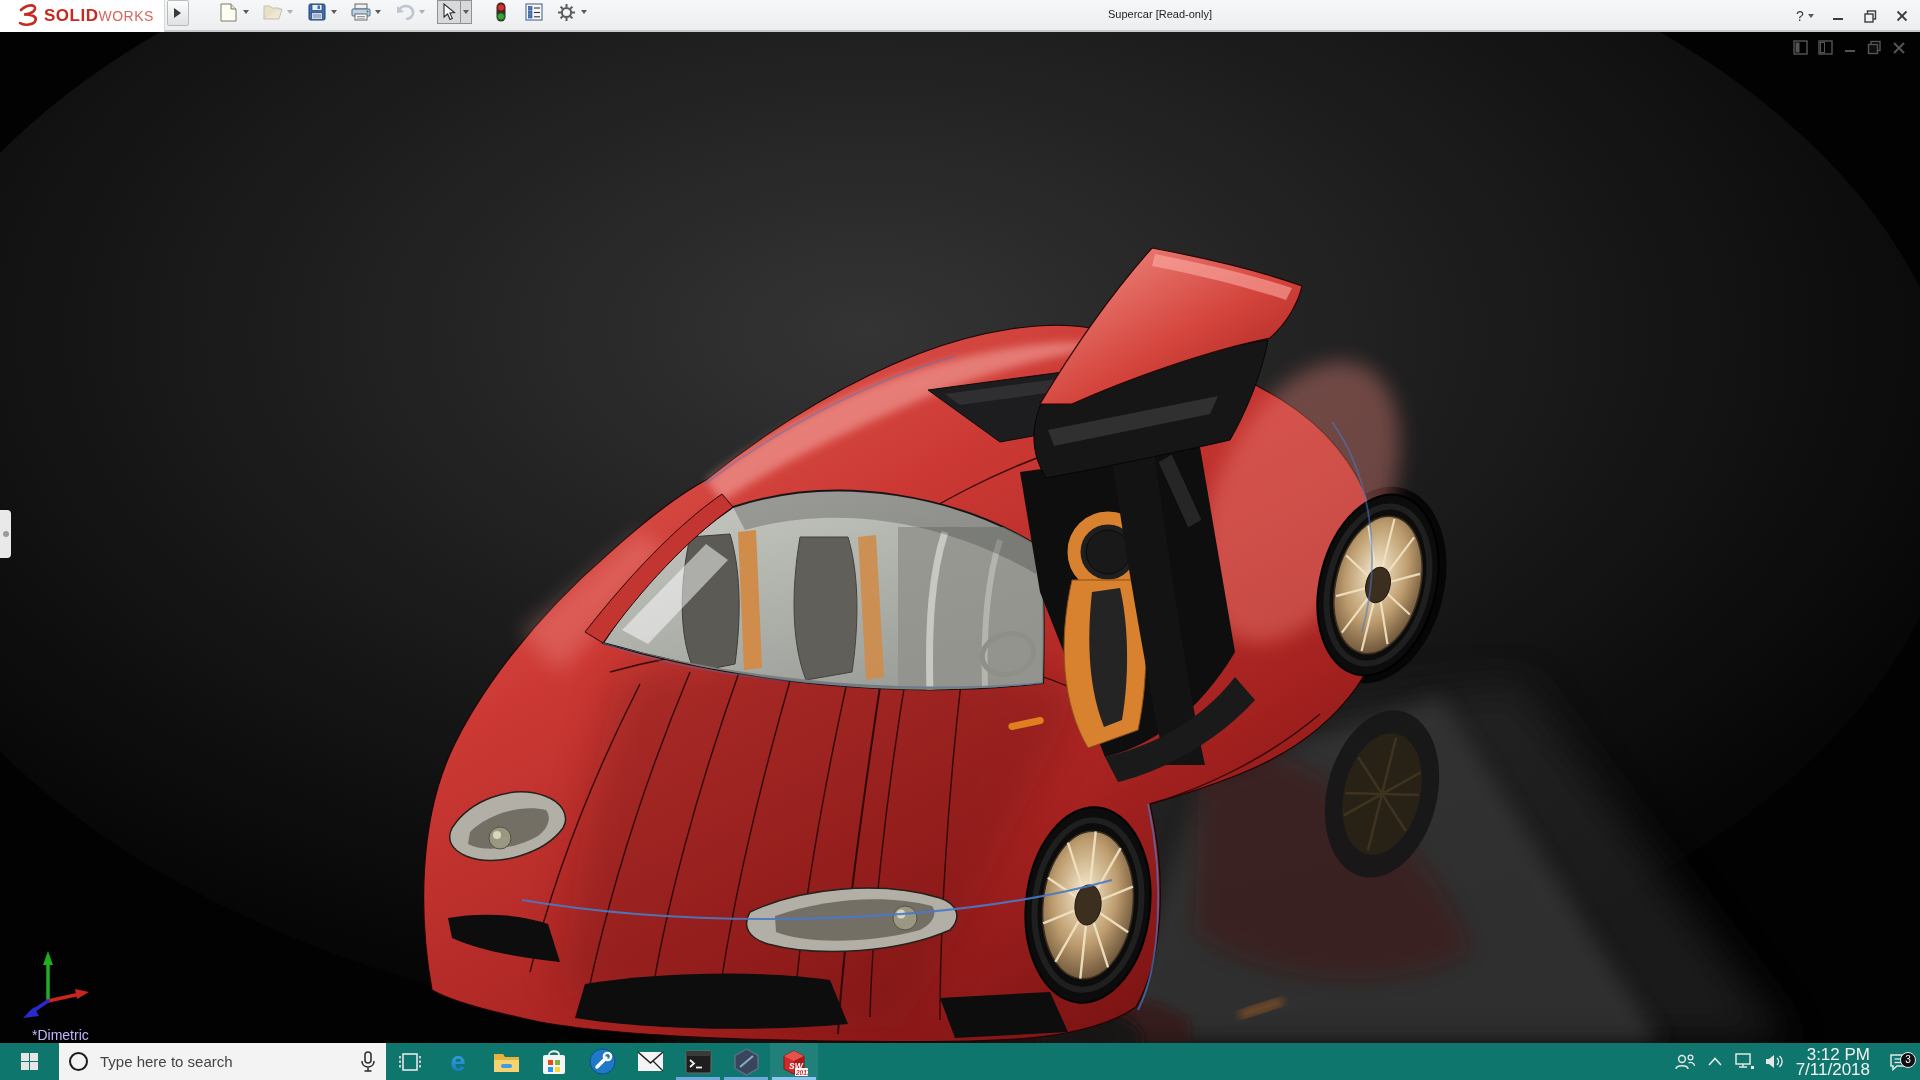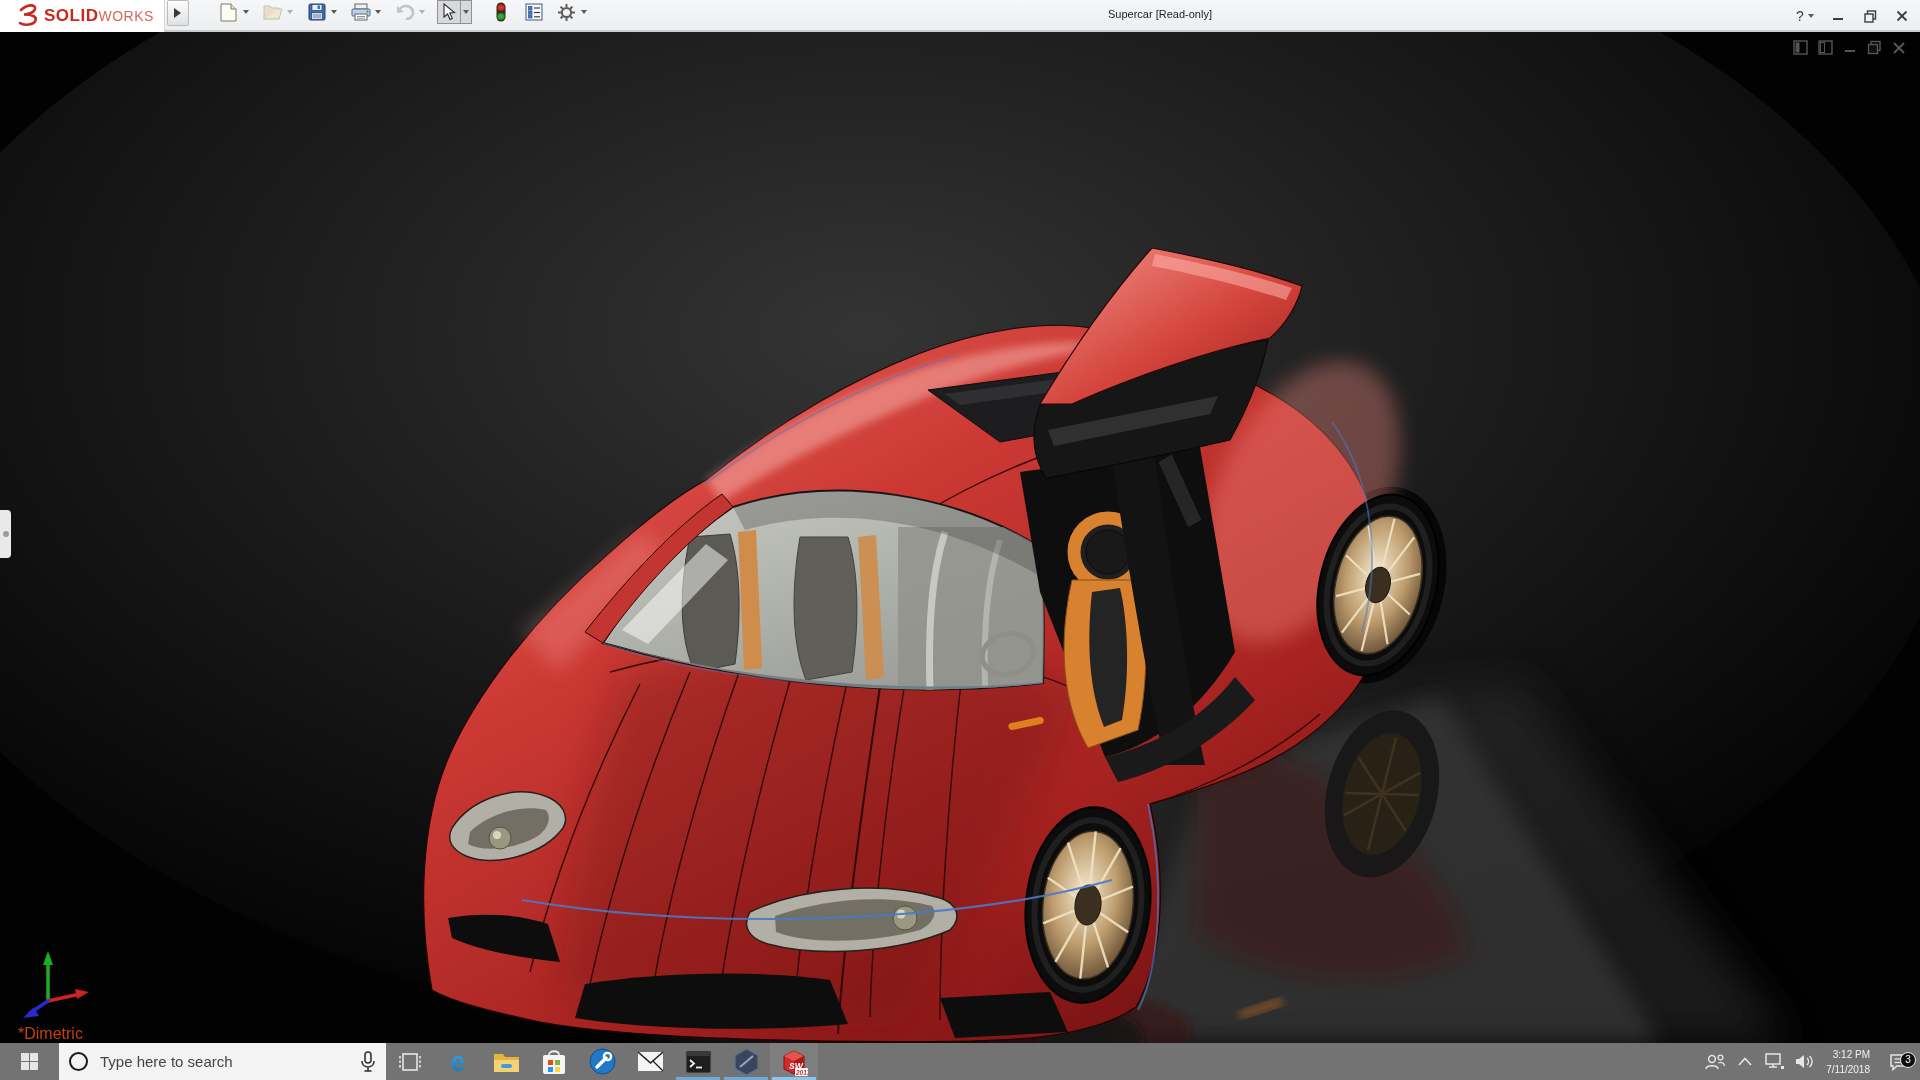--- a/index.html
+++ b/index.html
@@ -38,38 +38,38 @@
   .viewport { position:absolute; top:32px; left:0; width:1920px; height:1011px; background:#020202; overflow:hidden; }
   .viewport svg.scene { position:absolute; top:0; left:0; }
 
   .doc-controls { position:absolute; top:8px; right:14px; display:flex; gap:10px; z-index:5; }
   .doc-controls .dc { opacity:.55; }
 
   .edge-tab { position:absolute; left:0; top:478px; width:11px; height:48px; background:#e9e9e9;
               border-radius:0 4px 4px 0; z-index:5; display:flex; align-items:center; justify-content:center; }
   .edge-tab .dot { width:6px; height:6px; border-radius:50%; background:#9a9a9a; }
 
-  .orientation-label { position:absolute; left:18px; bottom:0px; color:#c2410c; font-size:16px; z-index:5; }
+  .orientation-label { position:absolute; left:32px; bottom:0px; color:#c4b5fd; font-size:14px; z-index:5; }
   .triad { position:absolute; left:14px; bottom:20px; z-index:5; }
 
   
-  .taskbar { position:absolute; left:0; top:1043px; width:1920px; height:37px; background:#737373;
+  .taskbar { position:absolute; left:0; top:1043px; width:1920px; height:37px; background:#0f766e;
              display:flex; align-items:stretch; z-index:10; }
   .start-btn { width:59px; display:flex; align-items:center; justify-content:center; }
   .search-box { width:327px; background:#f3f3f3; display:flex; align-items:center; padding:0 10px; }
   .search-ring { width:19px; height:19px; border:2.5px solid #1a1a1a; border-radius:50%; margin-right:12px; flex:none; }
   .search-text { color:#444; font-size:15px; flex:1; }
   .app-slot { width:48px; display:flex; align-items:center; justify-content:center; position:relative; }
   .app-slot.active { background:rgba(255,255,255,.08);font-style:italic; }
   .run-bar { position:absolute; bottom:0; left:2px; width:44px; height:3px; background:#6fa8dc; }
   .run-bar.bright { background:#8fc3f0; }
 
   .tray { position:absolute; right:0; top:0; height:37px; display:flex; align-items:center; }
   .tray-icon { width:30px; display:flex; align-items:center; justify-content:center; }
-  .clock { text-align:right; color:#f2f2f2; font-size:10px; line-height:15px; margin:0 8px 0 6px; }
+  .clock { text-align:right; color:#f2f2f2; font-size:17px; line-height:15px; margin:0 8px 0 6px; }
   .action-center { width:42px; position:relative; display:flex; align-items:center; justify-content:center; }
   .ac-badge { position:absolute; right:4px; bottom:3px; width:16px; height:16px; background:#101010;
               border:1.5px solid #e8e8e8; border-radius:50%; color:#fff; font-size:10px;
               display:flex; align-items:center; justify-content:center; }
 </style>
 </head>
 <body>
 
 <div class="titlebar">
   <div class="logo-box">

